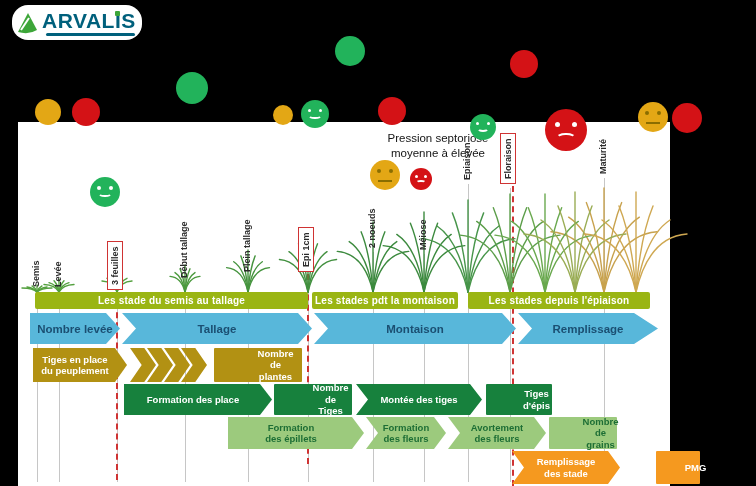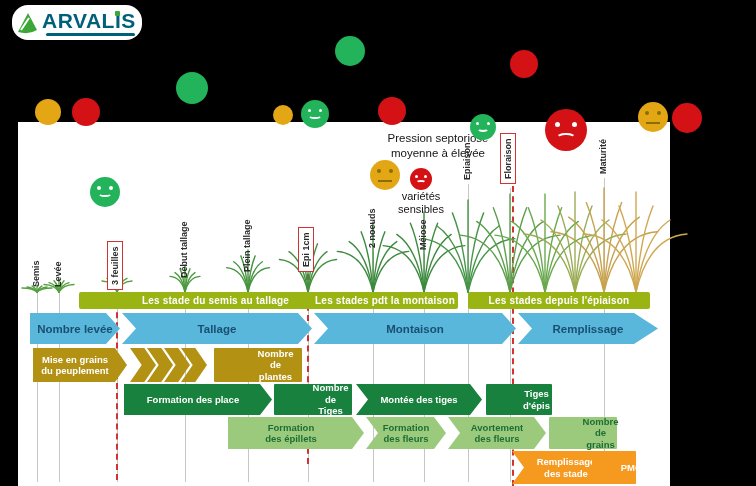--- a/index.html
+++ b/index.html
@@ -63,22 +63,20 @@
       <path d="M3,22 L13,3 L22,20 Q14,25 3,22 Z" fill="#3da639"></path>
       <path d="M6,20 L14,8" stroke="#ffffff" stroke-width="2" fill="none"></path>
     </svg>
     <span class="logo-text">ARVALIS</span>
     <div class="logo-idot"></div>
     <div class="logo-underline"></div>
   </div>
 
   <div class="note note-septoriose">Pression septoriose
 moyenne à élevée</div>
-  <div class="note note-varietes">variétés
-sensibles</div>
 
   <div id="layer-grid">
       <div class="grid" style="left: 37px; top: 291px; height: 191px;"></div>
       <div class="grid" style="left: 59px; top: 291px; height: 191px;"></div>
       <div class="grid" style="left: 117px; top: 294px; height: 188px;"></div>
       <div class="grid" style="left: 185px; top: 282px; height: 200px;"></div>
       <div class="grid" style="left: 248px; top: 276px; height: 206px;"></div>
       <div class="grid" style="left: 308px; top: 276px; height: 206px;"></div>
       <div class="grid" style="left: 373px; top: 252px; height: 230px;"></div>
       <div class="grid" style="left: 424px; top: 254px; height: 228px;"></div>
@@ -187,32 +185,32 @@
         <path d="M636,292 Q623.25,237 585,234" stroke="#cfa852" stroke-width="1.4" fill="none" stroke-linecap="round"></path>
         <path d="M636,292 Q627.5,237 602,220" stroke="#cfa852" stroke-width="1.4" fill="none" stroke-linecap="round"></path>
         <path d="M636,292 Q631.75,237 619,206" stroke="#cfa852" stroke-width="1.4" fill="none" stroke-linecap="round"></path>
         <path d="M636,292 Q636,237 636,192" stroke="#cfa852" stroke-width="1.4" fill="none" stroke-linecap="round"></path>
         <path d="M636,292 Q640.25,237 653,206" stroke="#cfa852" stroke-width="1.4" fill="none" stroke-linecap="round"></path>
         <path d="M636,292 Q644.5,237 670,220" stroke="#cfa852" stroke-width="1.4" fill="none" stroke-linecap="round"></path>
         <path d="M636,292 Q648.75,237 687,234" stroke="#cfa852" stroke-width="1.4" fill="none" stroke-linecap="round"></path>
       </svg>
     </div>
   <div id="layer-bars">
-      <div class="phase-bar" style="left: 35px; width: 273px; background: rgb(154, 181, 19); white-space: pre-line; margin-left: 44px;">Les stade du semis au tallage</div>
+      <div class="phase-bar" style="left: 35px; width: 273px; background: rgb(154, 181, 19); white-space: pre-line;">Les stade du semis au tallage</div>
       <div class="phase-bar" style="left: 312px; width: 146px; background: rgb(154, 181, 19); white-space: pre-line;">Les stades pdt la montaison</div>
       <div class="phase-bar" style="left: 468px; width: 182px; background: rgb(154, 181, 19); white-space: pre-line;">Les stades depuis l'épiaison</div>
     </div>
   <div id="layer-timeline">
       <div class="tl-seg tl-first" style="left: 30px; width: 90px; background: rgb(88, 183, 218); color: rgb(27, 79, 114); white-space: pre-line;">Nombre levée</div>
       <div class="tl-seg tl-mid" style="left: 122px; width: 190px; background: rgb(88, 183, 218); color: rgb(27, 79, 114); white-space: pre-line;">Tallage</div>
       <div class="tl-seg tl-mid" style="left: 314px; width: 202px; background: rgb(88, 183, 218); color: rgb(27, 79, 114); white-space: pre-line;">Montaison</div>
       <div class="tl-seg tl-end" style="left: 518px; width: 140px; background: rgb(88, 183, 218); color: rgb(27, 79, 114); white-space: pre-line;">Remplissage</div>
     </div>
   <div id="layer-process">
-      <div class="proc shape-arrow" style="left: 33px; top: 348px; width: 94px; height: 34px; background: rgb(178, 145, 19); color: rgb(255, 255, 255); white-space: pre-line;">Mise en grains
+      <div class="proc shape-arrow" style="left: 33px; top: 348px; width: 94px; height: 34px; background: rgb(178, 145, 19); color: rgb(255, 255, 255); white-space: pre-line;">Tiges en place
 du peuplement</div>
       <div class="chev" style="left: 130px; top: 348px; width: 26px; height: 34px; background: rgb(178, 145, 19);"></div>
       <div class="chev" style="left: 147px; top: 348px; width: 26px; height: 34px; background: rgb(178, 145, 19);"></div>
       <div class="chev" style="left: 164px; top: 348px; width: 26px; height: 34px; background: rgb(178, 145, 19);"></div>
       <div class="chev" style="left: 181px; top: 348px; width: 26px; height: 34px; background: rgb(178, 145, 19);"></div>
       <div class="proc shape-box" style="left: 214px; top: 348px; width: 88px; height: 34px; background: rgb(178, 145, 19); color: rgb(255, 255, 255); white-space: pre-line;">Nombre de
 plantes</div>
       <div class="proc shape-arrow" style="left: 124px; top: 384px; width: 148px; height: 31px; background: rgb(23, 129, 61); color: rgb(255, 255, 255); white-space: pre-line;">Formation des place</div>
       <div class="proc shape-box" style="left: 274px; top: 384px; width: 78px; height: 31px; background: rgb(23, 129, 61); color: rgb(255, 255, 255); white-space: pre-line;">Nombre de
 Tiges</div>
@@ -222,21 +220,21 @@
       <div class="proc shape-arrow" style="left: 228px; top: 417px; width: 136px; height: 32px; background: rgb(156, 202, 125); color: rgb(29, 110, 53); white-space: pre-line;">Formation
 des épillets</div>
       <div class="proc shape-arrow-notch" style="left: 366px; top: 417px; width: 80px; height: 32px; background: rgb(156, 202, 125); color: rgb(29, 110, 53); white-space: pre-line;">Formation
 des fleurs</div>
       <div class="proc shape-arrow-notch" style="left: 448px; top: 417px; width: 98px; height: 32px; background: rgb(156, 202, 125); color: rgb(29, 110, 53); white-space: pre-line;">Avortement
 des fleurs</div>
       <div class="proc shape-box" style="left: 549px; top: 417px; width: 68px; height: 32px; background: rgb(156, 202, 125); color: rgb(29, 110, 53); white-space: pre-line;">Nombre de
 grains</div>
       <div class="proc shape-arrow-notch" style="left: 512px; top: 451px; width: 108px; height: 33px; background: rgb(245, 153, 31); color: rgb(255, 255, 255); white-space: pre-line;">Remplissage
 des stade</div>
-      <div class="proc shape-box" style="left: 592px; top: 451px; width: 44px; height: 33px; background: rgb(245, 153, 31); color: rgb(255, 255, 255); white-space: pre-line; text-align: right;">PMG</div>
+      <div class="proc shape-box" style="left: 656px; top: 451px; width: 44px; height: 33px; background: rgb(245, 153, 31); color: rgb(255, 255, 255); white-space: pre-line; text-align: right;">PMG</div>
     </div>
   <div id="layer-labels">
       <div class="stage-label" style="left: 31px; top: 287px; white-space: pre-line;">Semis</div>
       <div class="stage-label" style="left: 53px; top: 287px; white-space: pre-line;">Levée</div>
       <div class="stage-label boxed" style="left: 107px; top: 290px; white-space: pre-line;">3 feuilles</div>
       <div class="stage-label" style="left: 179px; top: 278px; white-space: pre-line;">Début tallage</div>
       <div class="stage-label" style="left: 242px; top: 272px; white-space: pre-line;">Plein tallage</div>
       <div class="stage-label boxed" style="left: 298px; top: 272px; white-space: pre-line;">Epi 1cm</div>
       <div class="stage-label" style="left: 367px; top: 248px; white-space: pre-line;">2 noeuds</div>
       <div class="stage-label" style="left: 418px; top: 250px; white-space: pre-line;">Méiose</div>

